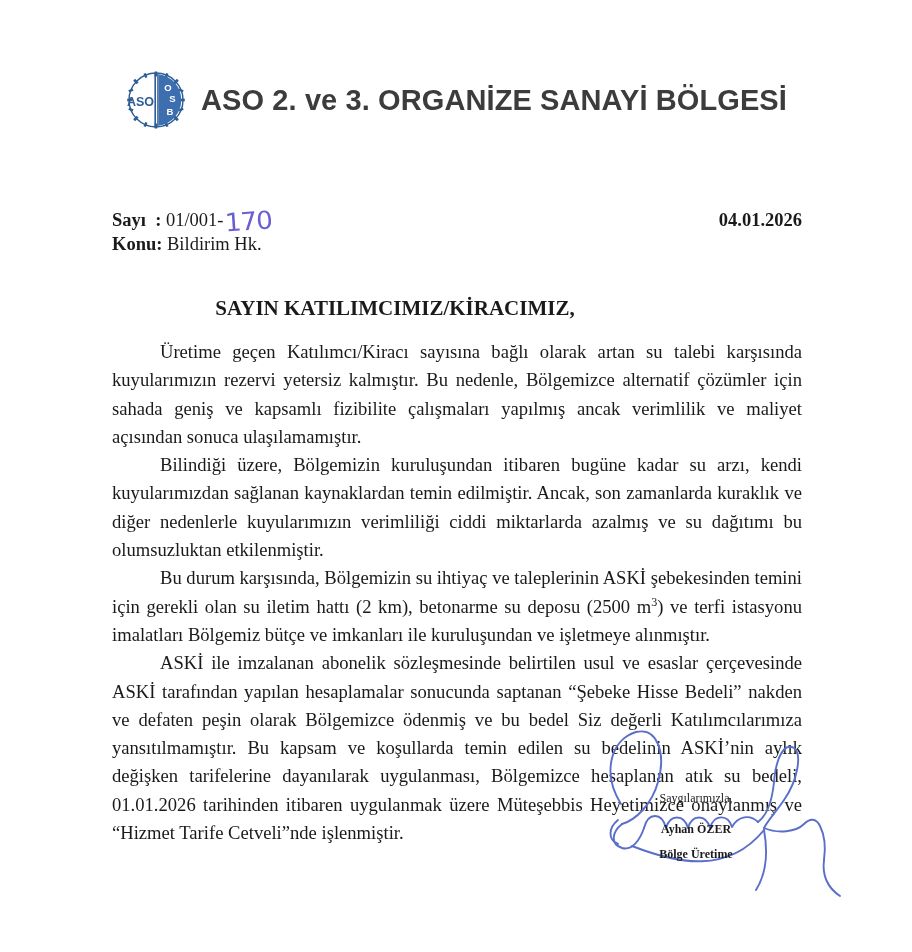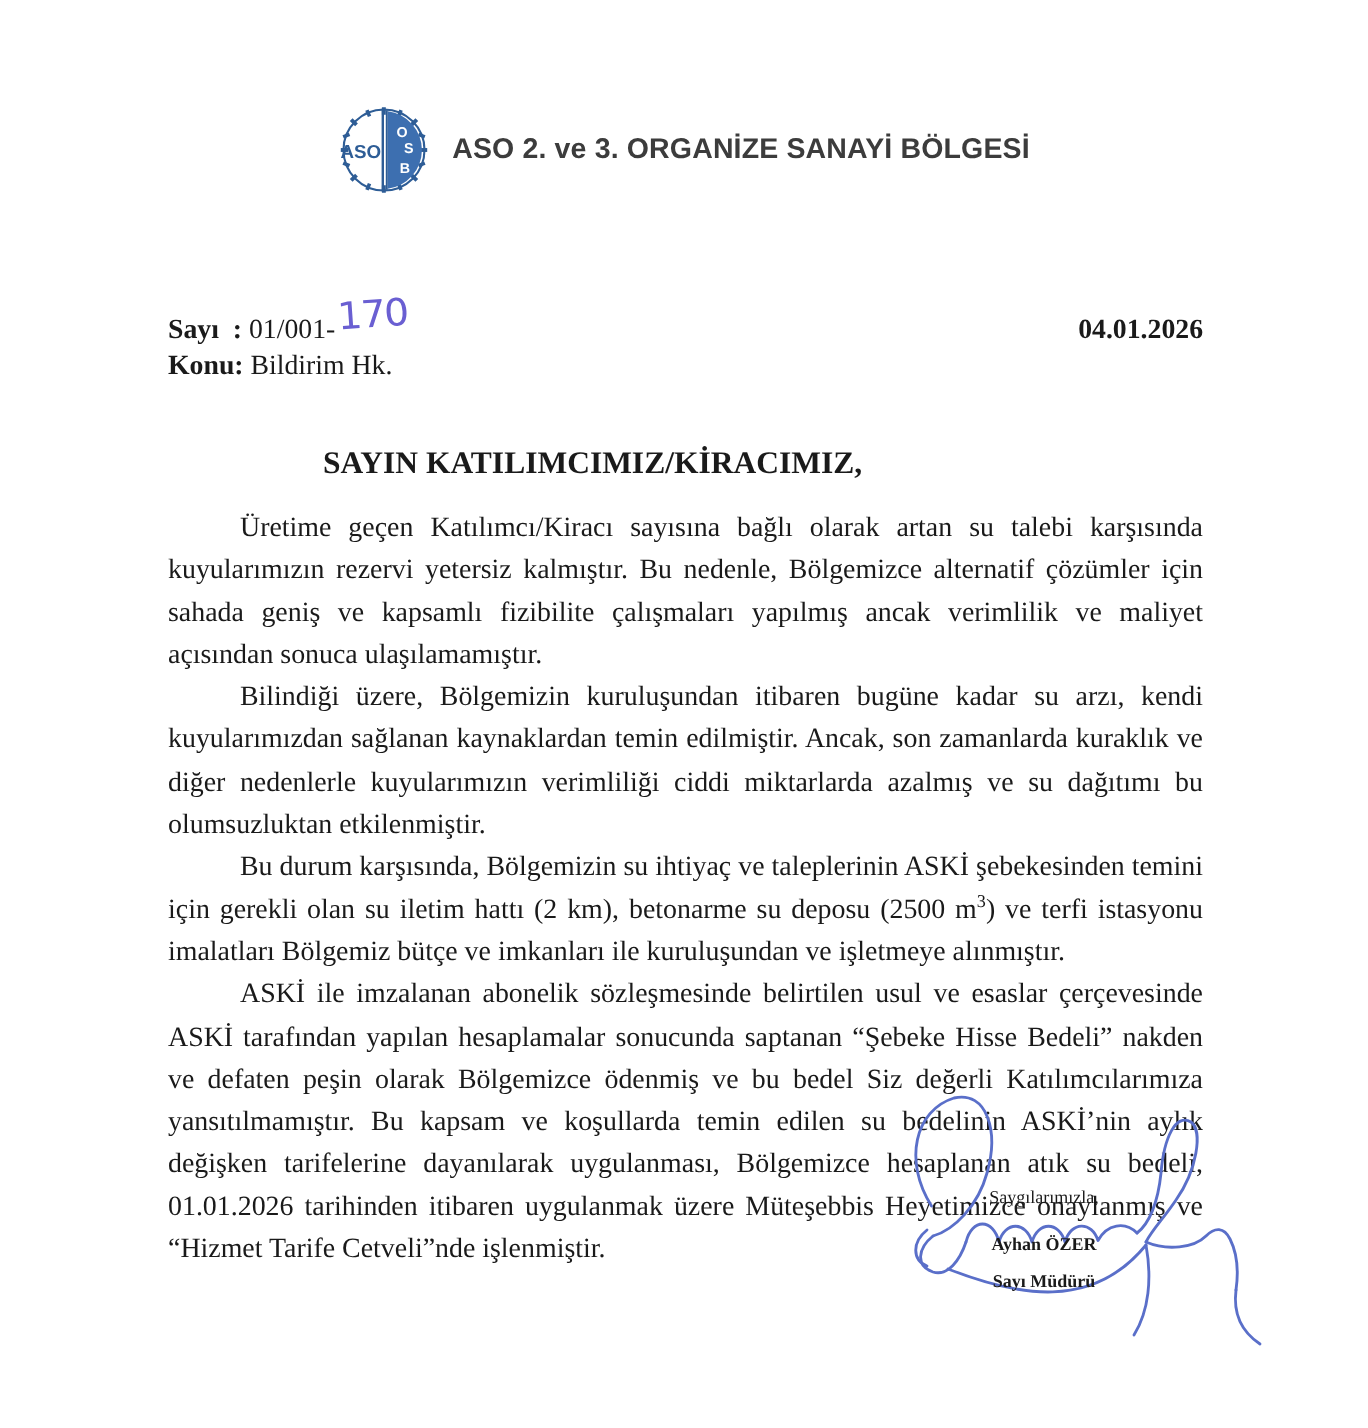--- a/index.html
+++ b/index.html
@@ -30,36 +30,36 @@
   .logo-mark {
     width: 62px;
     height: 58px;
     flex: 0 0 auto;
     margin-right: 14px;
     display: block;
   }
   .letterhead-title {
     font-family: "Liberation Sans", sans-serif;
     font-weight: bold;
-    font-size: 19px;
+    font-size: 29px;
     letter-spacing: 0.1px;
     color: #3c3c3c;
     white-space: nowrap;
   }
 
   
   .meta {
     position: absolute;
     left: 112px;
     top: 208px;
     width: 690px;
   }
   .meta-row {
     display: flex;
-    align-items: flex-start;
+    align-items: center;
     font-size: 18.5px;
     line-height: 24px;
   }
   .meta-label {
     font-weight: bold;
     white-space: pre;
   }
   .meta-value {
     white-space: pre;
   }
@@ -242,14 +242,14 @@
     <path d="M236 136 C 234 152, 240 164, 252 172"></path>
 
     <path d="M44 122 C 90 140, 140 150, 176 106"></path>
     <path d="M176 106 C 180 128, 178 150, 168 166"></path>
   </g>
 </svg>
 
 <div class="sign-block">
   <div class="sign-closing">Saygılarımızla,</div>
   <div class="sign-name">Ayhan ÖZER</div>
-  <div class="sign-title">Sayı Müdürü</div>
+  <div class="sign-title">Bölge Üretime</div>
 </div>
 
 </body></html>

